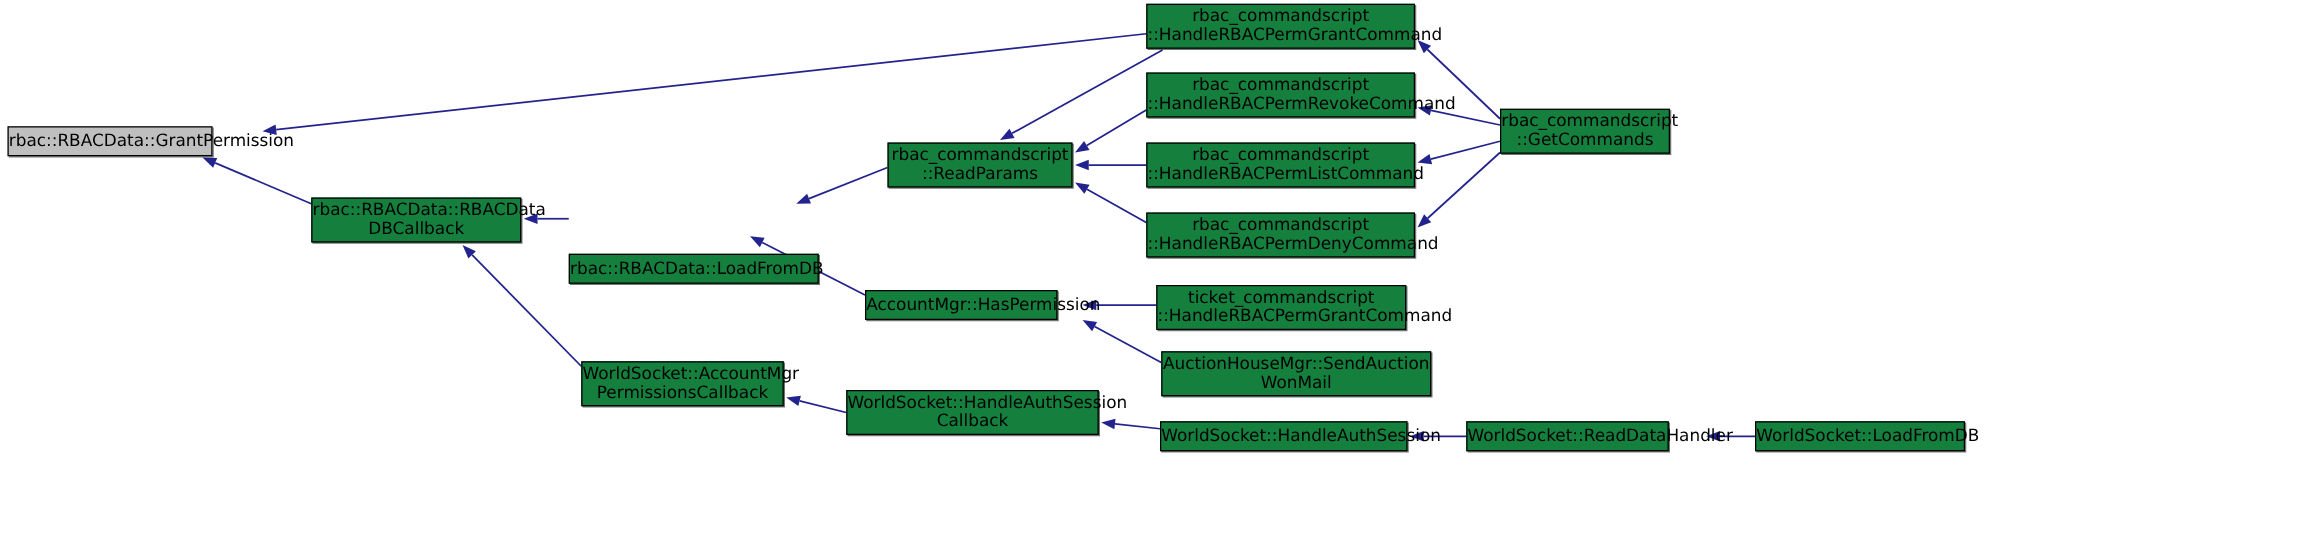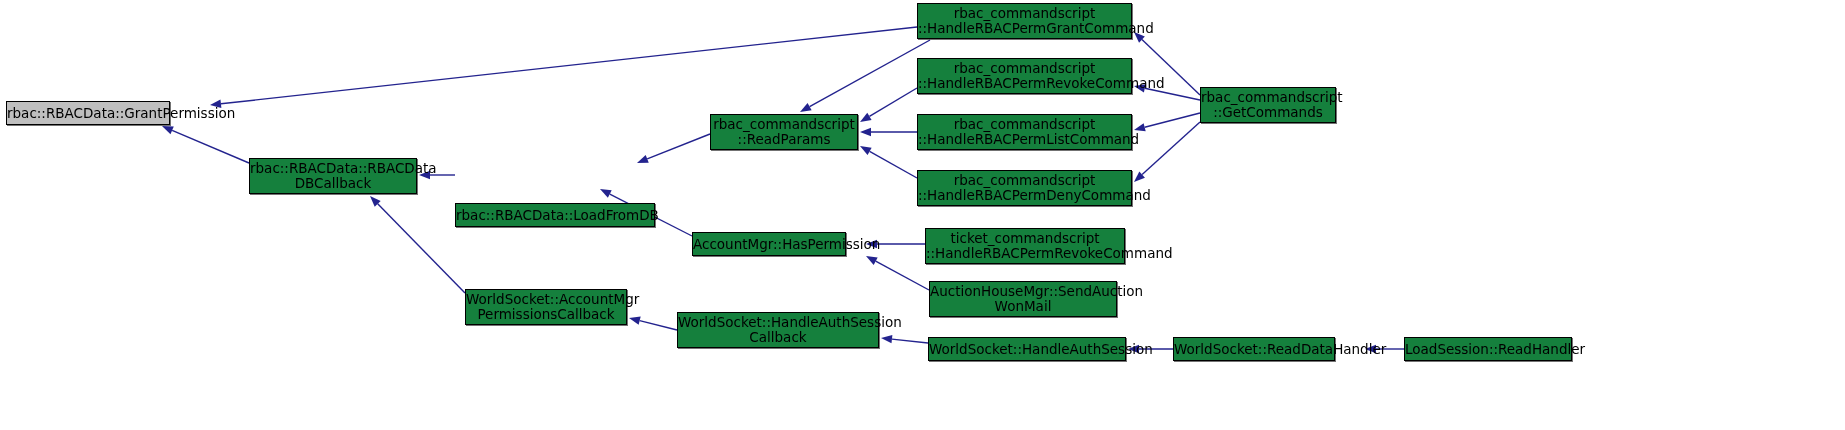--- a/index.html
+++ b/index.html
@@ -141,24 +141,24 @@
       <div class="node" style="left: 917px; top: 58px; width: 215px; height: 36px;"><span class="lbl">rbac_commandscript
 ::HandleRBACPermRevokeCommand</span></div>
       <div class="node" style="left: 917px; top: 114px; width: 215px; height: 36px;"><span class="lbl">rbac_commandscript
 ::HandleRBACPermListCommand</span></div>
       <div class="node" style="left: 917px; top: 170px; width: 215px; height: 36px;"><span class="lbl">rbac_commandscript
 ::HandleRBACPermDenyCommand</span></div>
       <div class="node" style="left: 1200px; top: 87px; width: 136px; height: 36px;"><span class="lbl">rbac_commandscript
 ::GetCommands</span></div>
       <div class="node" style="left: 692px; top: 232px; width: 154px; height: 24px;"><span class="lbl">AccountMgr::HasPermission</span></div>
       <div class="node" style="left: 925px; top: 228px; width: 200px; height: 36px;"><span class="lbl">ticket_commandscript
-::HandleRBACPermRevokeCommand</span></div>
-      <div class="node" style="left: 929px; top: 281px; width: 188px; height: 36px;"><span class="lbl">AuctionHouseMgr::SendAuction
+::HandleRBACPermGrantCommand</span></div>
+      <div class="node" style="left: 929px; top: 281px; width: 216px; height: 36px;"><span class="lbl">AuctionHouseMgr::SendAuction
 WonMail</span></div>
       <div class="node" style="left: 465px; top: 289px; width: 162px; height: 36px;"><span class="lbl">WorldSocket::AccountMgr
 PermissionsCallback</span></div>
       <div class="node" style="left: 677px; top: 312px; width: 202px; height: 36px;"><span class="lbl">WorldSocket::HandleAuthSession
 Callback</span></div>
       <div class="node" style="left: 928px; top: 337px; width: 198px; height: 24px;"><span class="lbl">WorldSocket::HandleAuthSession</span></div>
       <div class="node" style="left: 1173px; top: 337px; width: 162px; height: 24px;"><span class="lbl">WorldSocket::ReadDataHandler</span></div>
-      <div class="node" style="left: 1404px; top: 337px; width: 168px; height: 24px;"><span class="lbl">LoadSession::ReadHandler</span></div>
+      <div class="node" style="left: 1404px; top: 337px; width: 168px; height: 24px;"><span class="lbl">WorldSocket::LoadFromDB</span></div>
     </div>
 </div>
 
 </body></html>

